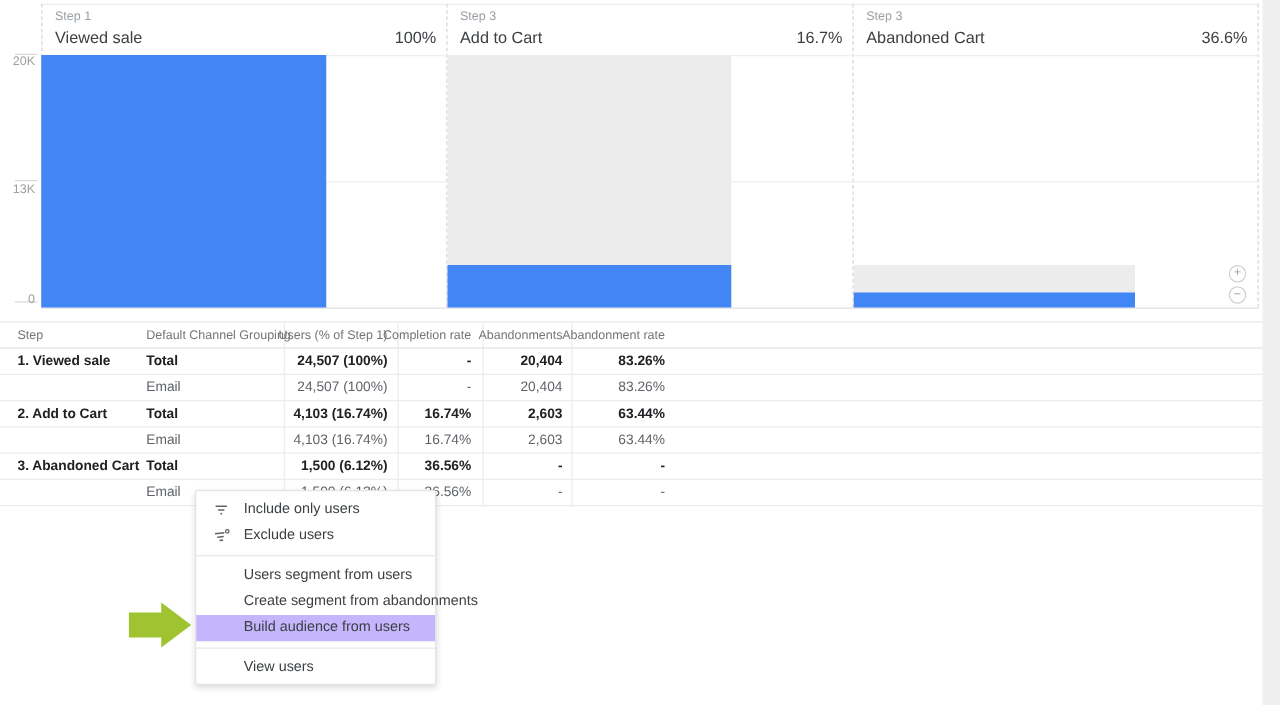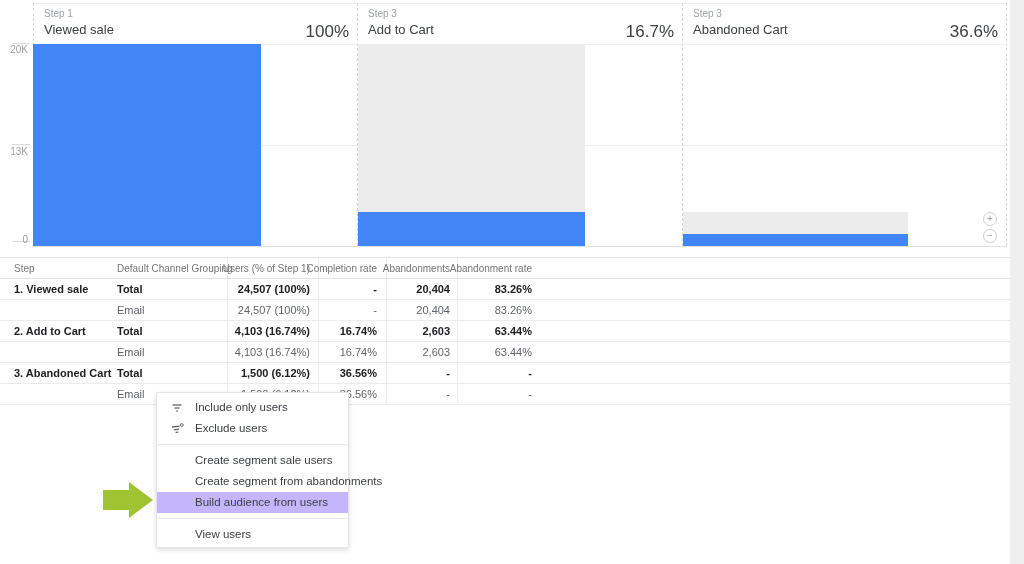--- a/index.html
+++ b/index.html
@@ -13,21 +13,21 @@
   .top-line { position:absolute; left:33px; top:3px; width:974px; border-top:1px solid #ececec; }
   .dash-v { position:absolute; top:3px; height:243px; width:0; border-left:1px dashed #d6d6d6; }
   .dash-v.v0 { left:33px; } .dash-v.v1 { left:357px; } .dash-v.v2 { left:682px; } .dash-v.v3 { left:1006px; }
 
   .step-header { position:absolute; top:3px; height:38px; }
   .step-header.s0 { left:34px;  width:322px; }
   .step-header.s1 { left:358px; width:323px; }
   .step-header.s2 { left:683px; width:322px; }
   .step-label { position:absolute; left:10px; top:5px;  font-size:10px; color:#9aa0a6; }
   .step-name  { position:absolute; left:10px; top:19px; font-size:13px; color:#3c4043; }
-  .step-rate  { position:absolute; right:7px; top:19px; font-size:17px; color:#3c4043; }
+  .step-rate  { position:absolute; right:7px; top:19px; font-size:13px; color:#3c4043; }
 
   .gridline { position:absolute; left:33px; width:974px; border-top:1px solid #ededed; }
   .g25 { top:44px; } .g13 { top:145px; } .g0 { top:246px; border-top:1px solid #e0e0e0; }
   .tick { position:absolute; left:12px; width:18px; border-top:1px solid #dadada; }
   .t25 { top:43px; } .t13 { top:144px; } .t0 { top:241px; }
   .ylab { position:absolute; left:0; width:28px; text-align:right; font-size:10px; color:#9e9e9e; }
   .y25 { top:44px; } .y13 { top:146px; } .y0 { top:234px; }
 
   .bar { position:absolute; }
   .bar.blue { background:#4285f4; z-index:2; }
@@ -197,21 +197,21 @@
       <svg class="mi-icon" viewBox="0 0 14 14">
         <line x1="2" y1="5" x2="9.5" y2="4.2" stroke="#5f6368" stroke-width="1.3"></line>
         <line x1="3.8" y1="7.8" x2="9" y2="7.2" stroke="#5f6368" stroke-width="1.3"></line>
         <line x1="5.6" y1="10.4" x2="8.4" y2="10.1" stroke="#5f6368" stroke-width="1.3"></line>
         <circle cx="11.8" cy="3" r="1.4" fill="none" stroke="#5f6368" stroke-width="1"></circle>
       </svg>
       <span>Exclude users</span>
     </div>
     <div class="menu-sep"></div>
     <div class="menu-item">
-      <span>Create segment sale users</span>
+      <span>Users segment from users</span>
     </div>
     <div class="menu-item">
       <span>Create segment from abandonments</span>
     </div>
     <div class="menu-item highlight">
       <span>Build audience from users</span>
     </div>
     <div class="menu-sep"></div>
     <div class="menu-item">
       <span>View users</span>

